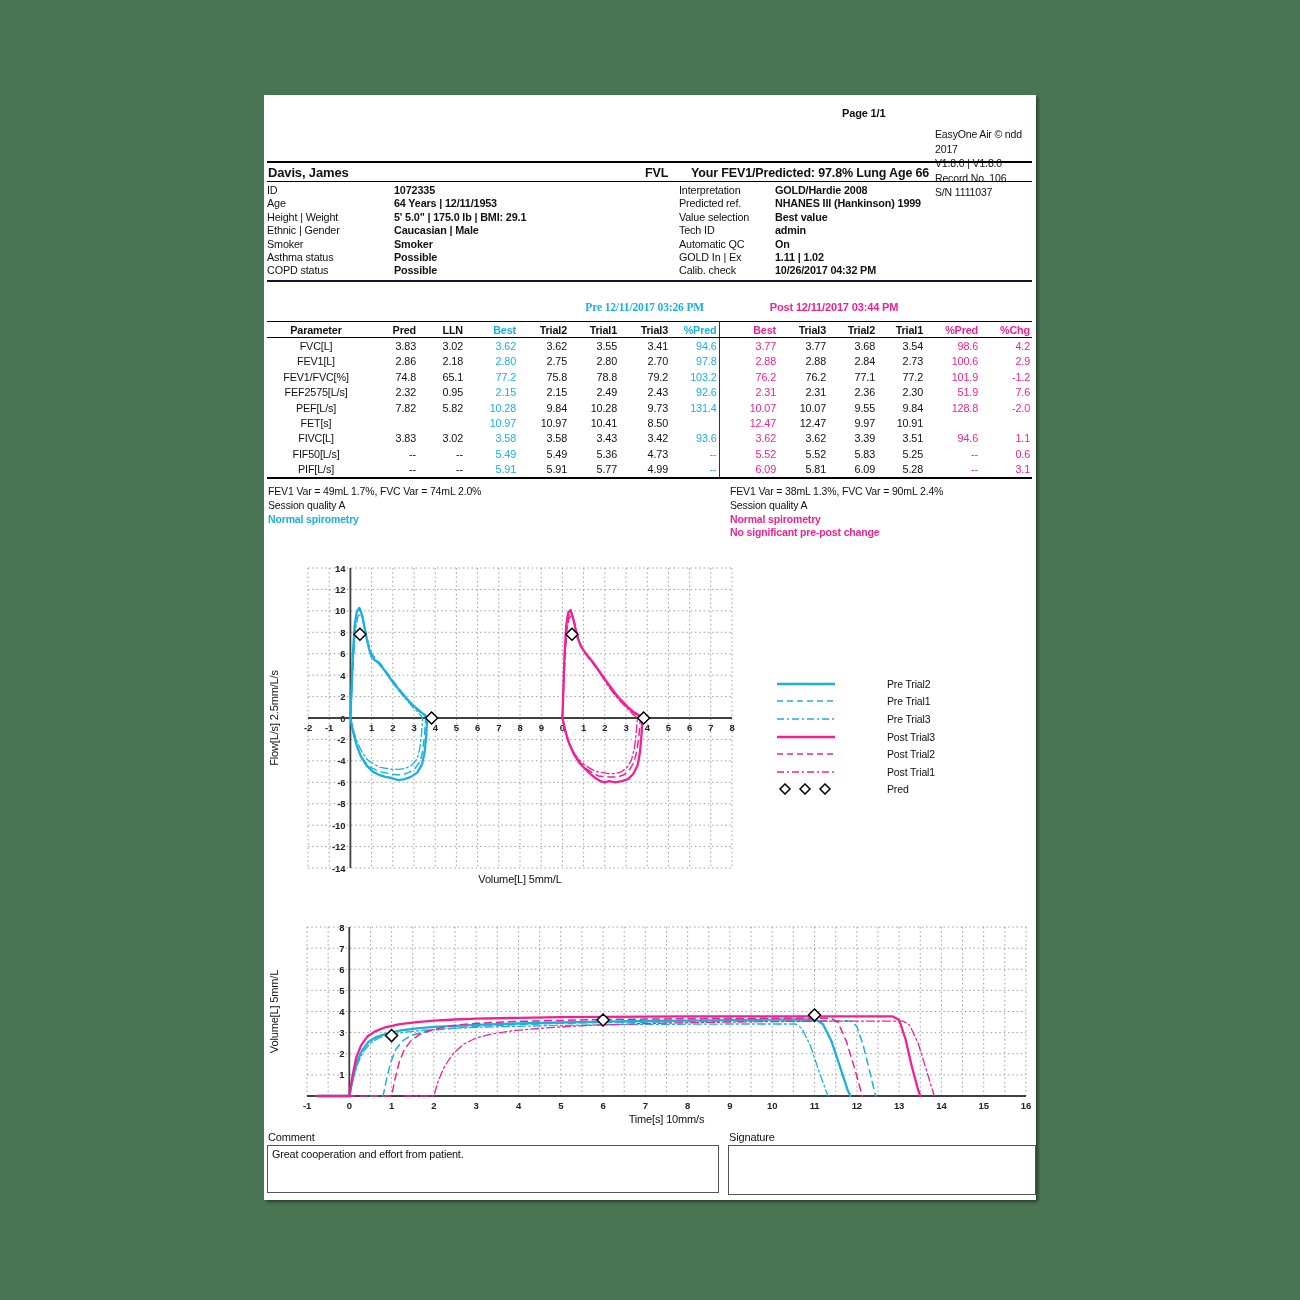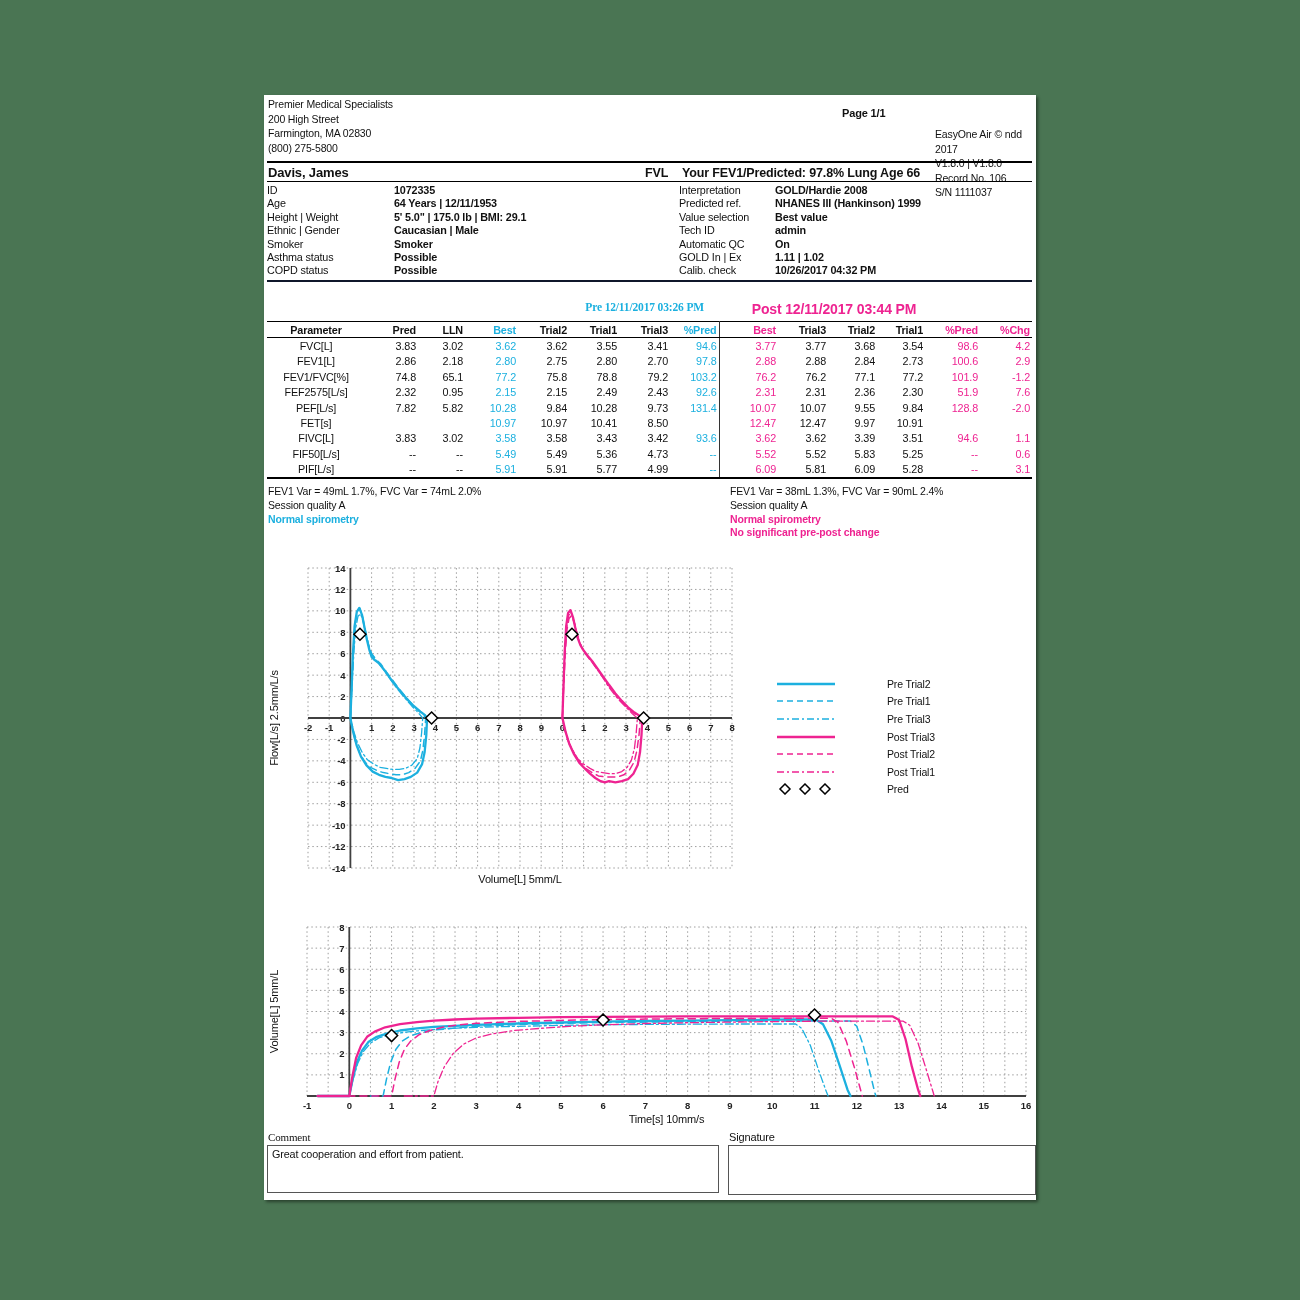--- a/index.html
+++ b/index.html
@@ -20,31 +20,31 @@
   .mag{color:#EE2391;}
 
   .clinic-block{left:4px;top:2px;}
   .page-label{left:578px;top:12px;font-size:11px;}
   .device-block{left:671px;top:2px;margin-top:30px;}
 
   .name-bar{left:3px;top:66px;width:765px;height:18px;
     border-top:2px solid #000;border-bottom:1.5px solid #000;}
   .name-bar .pname{position:absolute;left:1px;top:2px;font-size:13px;font-weight:bold;}
   .name-bar .ttype{position:absolute;left:378px;top:2.5px;font-size:12.5px;font-weight:bold;}
-  .name-bar .tsummary{position:absolute;left:415px;top:2.5px;font-size:12.5px;font-weight:bold;}
+  .name-bar .tsummary{position:absolute;left:424px;top:2.5px;font-size:12.5px;font-weight:bold;}
 
   .patient-info{left:3px;top:87px;width:765px;height:98px;border-bottom:2px solid #0f172a;}
   .prow{position:absolute;height:13px;font-size:10.8px;white-space:nowrap;}
   .prow .lbl{position:absolute;left:0;}
   .prow .val{position:absolute;left:127px;font-weight:bold;}
   .prow.right .lbl{left:378px;margin-left:34px;}
   .prow.right .val{left:508px;}
 
   .pre-title{left:0;top:206px;width:440px;text-align:right;font-size:11.5px;font-weight:bold;font-family:Liberation Serif, serif;}
-  .post-title{left:440px;top:206px;width:260px;text-align:center;font-size:14px;font-weight:bold;}
+  .post-title{left:440px;top:206px;width:260px;text-align:center;font-size:11px;font-weight:bold;}
 
   #results-table{position:absolute;left:3px;top:226px;width:765px;
     border-collapse:collapse;table-layout:fixed;font-size:10.8px;
     border-top:1px solid #000;border-bottom:2px solid #000;}
   #results-table th,#results-table td{
     padding:0 2px 0 0;height:15.4px;text-align:right;white-space:nowrap;
     font-weight:normal;}
   #results-table th{border-bottom:1.5px solid #000;font-weight:bold;}
   #results-table .param{text-align:center;padding-left:1px;}
   #results-table .divider{border-left:1px solid #333;}
@@ -56,37 +56,31 @@
   .tick{font-size:9.5px;font-weight:bold;fill:#222;}
   .axlabel{font-size:11px;fill:#111;}
 
   #fvl-svg{left:0;top:458px;}
   #vt-svg{left:0;top:823px;}
 
   #legend{left:511px;top:580px;}
   .legend-row{display:flex;align-items:center;height:17.6px;}
   .legend-row .lab{margin-left:10px;font-size:10.5px;color:#111;padding-left:40px;}
 
-  .comment-label{left:4px;top:1036px;font-size:11px;font-family:Liberation Serif, serif;}
+  .comment-label{left:4px;top:1036px;font-size:11px;}
   .sig-label{left:465px;top:1036px;font-size:11px;}
   .comment-box{left:3px;top:1050px;width:452px;height:48px;border:1px solid #555;
     font-size:10.8px;padding:2px 4px;box-sizing:border-box;}
   .sig-box{left:464px;top:1050px;width:306px;height:48px;border:1px solid #555;}
 </style>
 </head>
 <body>
 
 <div class="page">
 
-  <div class="abs clinic-block sm">
-    <div>Premier Medical Specialists</div>
-    <div>200 High Street</div>
-    <div>Farmington, MA 02830</div>
-    <div>(800) 275-5800</div>
-  </div>
   <div class="abs page-label b">Page 1/1</div>
   <div class="abs device-block sm">
     <div>EasyOne Air © ndd 2017</div>
     <div>V1.8.0 | V1.8.0</div>
     <div>Record No. 106</div>
     <div>S/N 1111037</div>
   </div>
 
   <div class="abs name-bar">
     <span class="pname">Davis, James</span>

